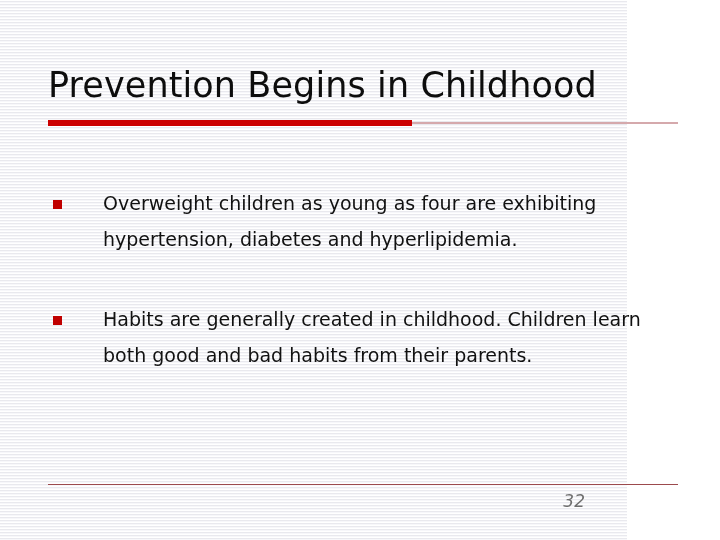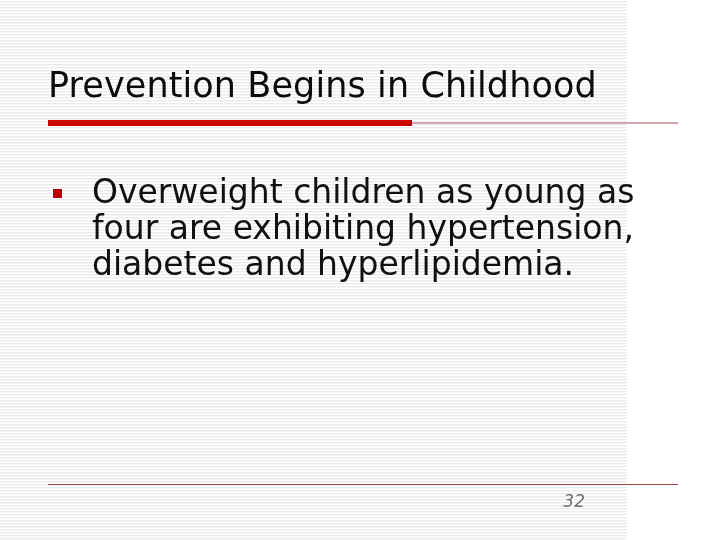--- a/index.html
+++ b/index.html
@@ -92,22 +92,22 @@
   }
   .bullet-marker {
     position: absolute;
     left: 5px;
     top: 15px;
     width: 9px;
     height: 9px;
     background-color: #c00000;
   }
   .bullet-text {
-    margin: 4px;
-    font-size: 33px;
+    margin: 15px;
+    font-size: 19px;
     line-height: 36px;
     color: #111111;
     font-weight: 400;
     white-space: pre-line;
   }
 
   
   .footer-rule {
     position: absolute;
     left: 48px;
@@ -140,20 +140,24 @@
     <div class="title-rule-thick"></div>
   </div>
 
   <div class="body-block">
 
     <div class="bullet-item">
       <span class="bullet-marker"></span>
       <p class="bullet-text">Overweight children as young as four are exhibiting hypertension, diabetes and hyperlipidemia.</p>
     </div>
 
+    <div class="bullet-item">
+      <span class="bullet-marker"></span>
+      <p class="bullet-text">Habits are generally created in childhood. Children learn both good and bad habits from their parents.</p>
+    </div>
 
   </div>
 
   <div class="footer-rule"></div>
 
   <div class="page-number">32</div>
 
 </div>
 
 </body></html>

